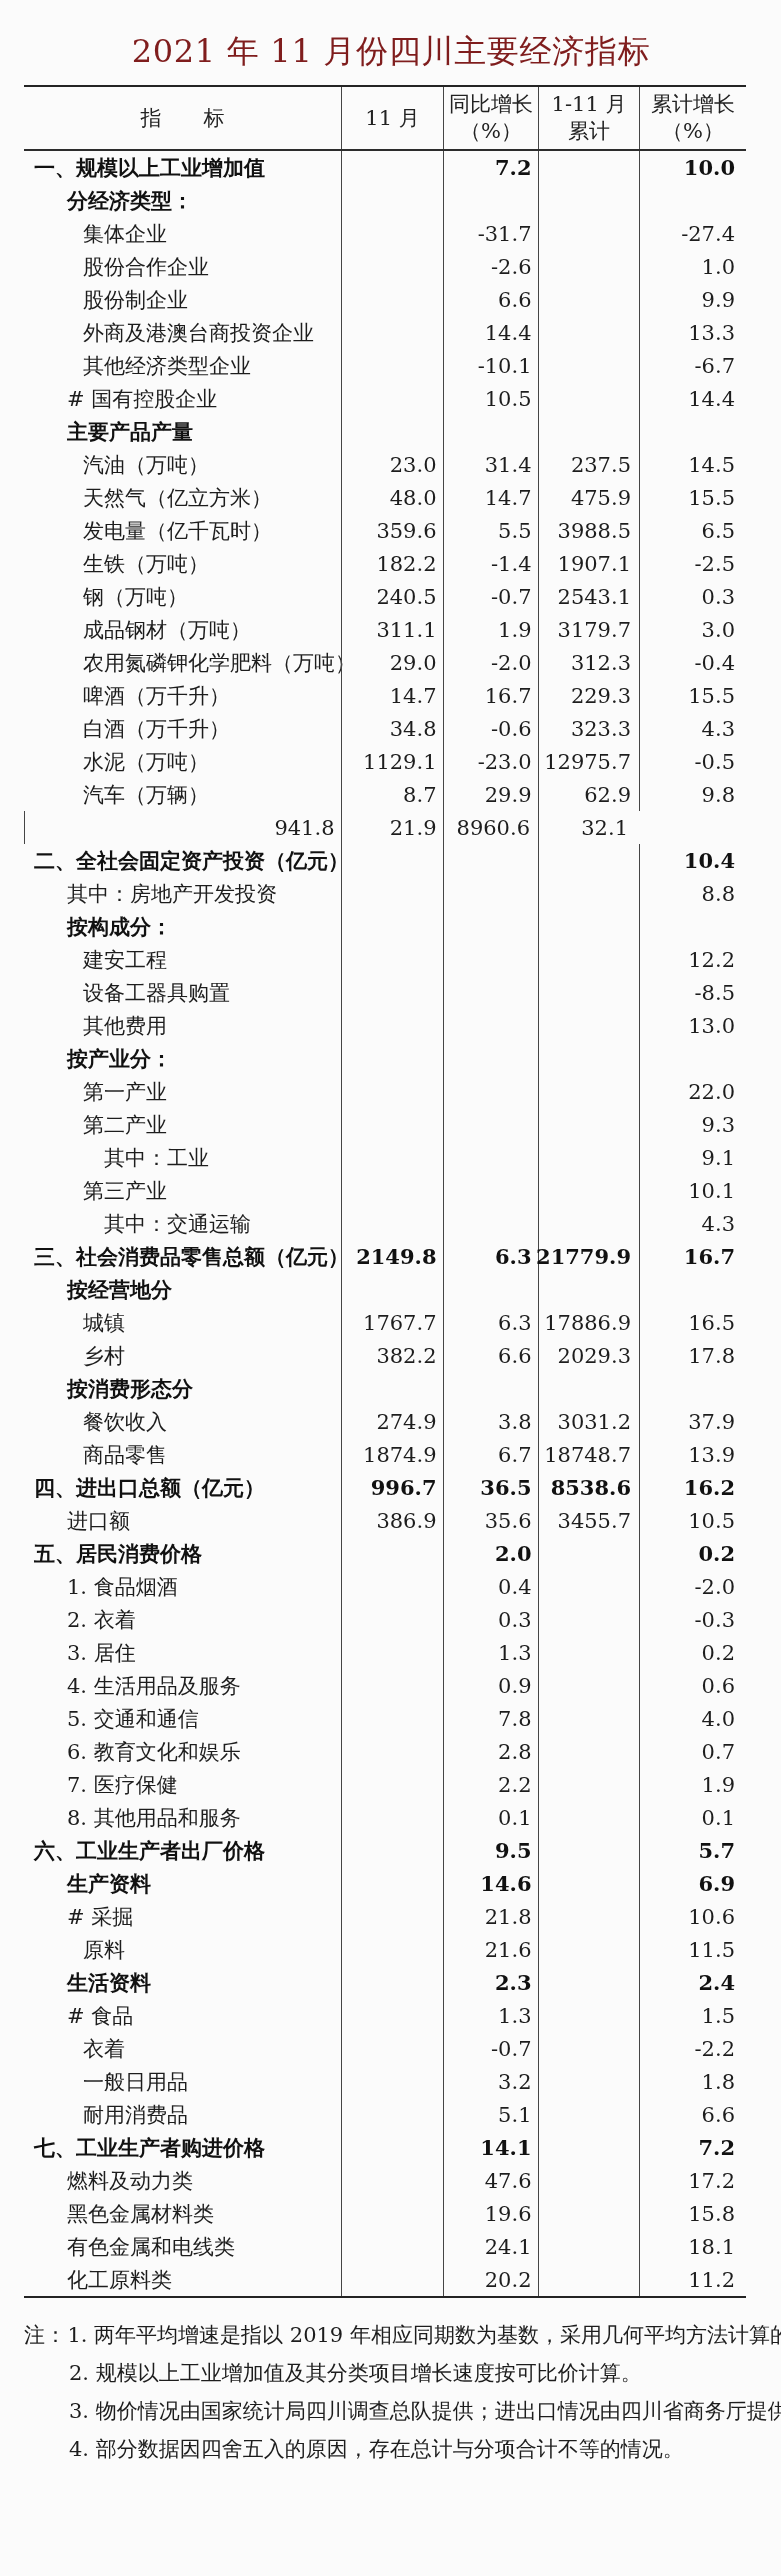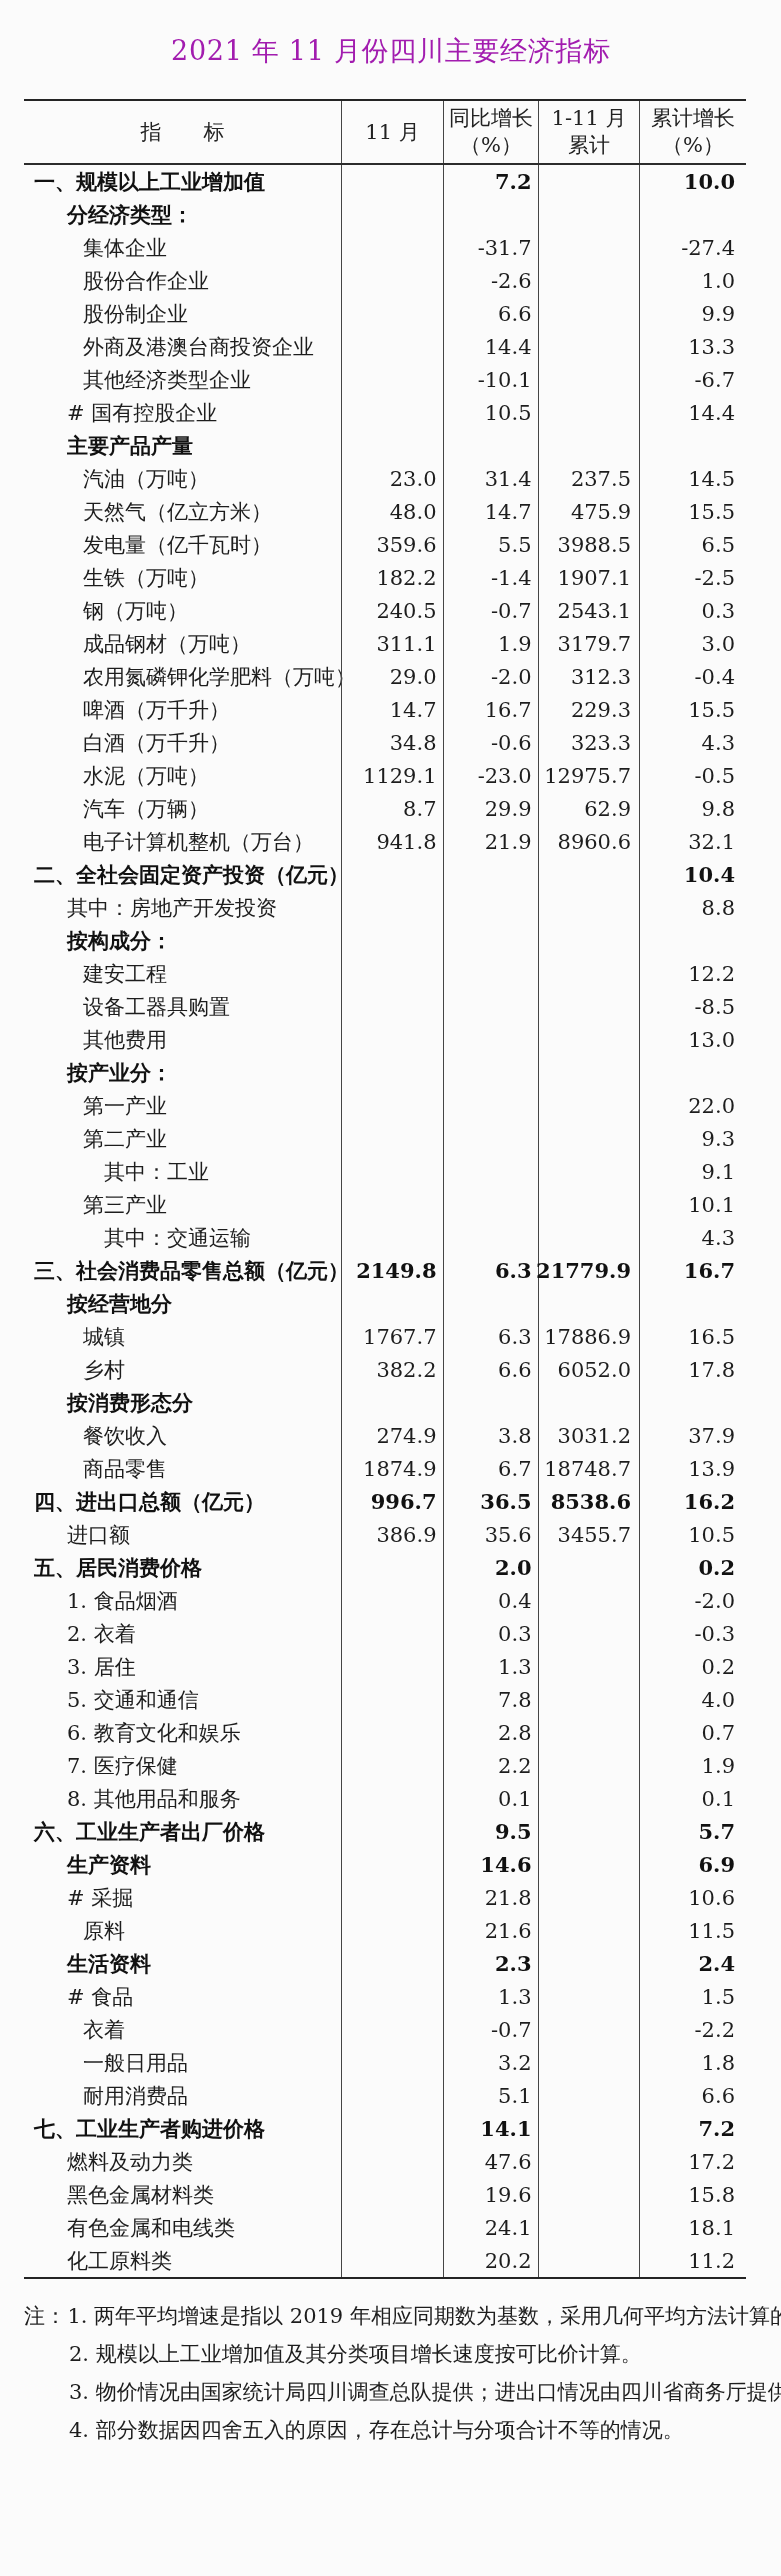--- a/index.html
+++ b/index.html
@@ -5,23 +5,23 @@
   html,body { margin:0; padding:0; }
   body {
     width:782px; background:#fbfbfb; color:#1d1d1d;
     font-family:"DejaVu Serif","Liberation Serif",serif;
     -webkit-font-smoothing:antialiased;
   }
   .page { position:relative; width:782px; height:2576px; overflow:hidden; background:#fbfbfb; }
 
   
   .title {
-    box-sizing:border-box; height:99px; padding-top:32px;
-    text-align:center; font-size:27px; line-height:38px;
-    letter-spacing:0.7px; color:#a21caf; white-space:nowrap;
+    box-sizing:border-box; height:85px; padding-top:32px;
+    text-align:center; font-size:32px; line-height:38px;
+    letter-spacing:0.7px; color:#7f1d1d; white-space:nowrap;
   }
 
   
   .table {
     margin-left:24px; width:722px;
     border-top:2.9px solid #242424; border-bottom:2.9px solid #242424;
   }
   .grid-row {
     display:grid;
     grid-template-columns:317px 102px 95px 101px 107px;
@@ -218,21 +218,20 @@
           <div class="cell num vline c4">-0.5</div>
         </div>
         <div class="grid-row trow">
           <div class="cell label ind2">汽车（万辆）</div>
           <div class="cell num vline c1">8.7</div>
           <div class="cell num vline c2">29.9</div>
           <div class="cell num vline c3">62.9</div>
           <div class="cell num vline c4">9.8</div>
         </div>
         <div class="grid-row trow">
-          <div class="cell label ind2">电子计算机整机（万台）</div>
           <div class="cell num vline c1">941.8</div>
           <div class="cell num vline c2">21.9</div>
           <div class="cell num vline c3">8960.6</div>
           <div class="cell num vline c4">32.1</div>
         </div>
         <div class="grid-row trow bold">
           <div class="cell label ind0">二、全社会固定资产投资（亿元）</div>
           <div class="cell num vline c1"></div>
           <div class="cell num vline c2"></div>
           <div class="cell num vline c3"></div>
@@ -333,21 +332,21 @@
           <div class="cell label ind2">城镇</div>
           <div class="cell num vline c1">1767.7</div>
           <div class="cell num vline c2">6.3</div>
           <div class="cell num vline c3">17886.9</div>
           <div class="cell num vline c4">16.5</div>
         </div>
         <div class="grid-row trow">
           <div class="cell label ind2">乡村</div>
           <div class="cell num vline c1">382.2</div>
           <div class="cell num vline c2">6.6</div>
-          <div class="cell num vline c3">6052.0</div>
+          <div class="cell num vline c3">2029.3</div>
           <div class="cell num vline c4">17.8</div>
         </div>
         <div class="grid-row trow bold">
           <div class="cell label ind1">按消费形态分</div>
           <div class="cell num vline c1"></div>
           <div class="cell num vline c2"></div>
           <div class="cell num vline c3"></div>
           <div class="cell num vline c4"></div>
         </div>
         <div class="grid-row trow">
@@ -398,20 +397,27 @@
           <div class="cell num vline c2">0.3</div>
           <div class="cell num vline c3"></div>
           <div class="cell num vline c4">-0.3</div>
         </div>
         <div class="grid-row trow">
           <div class="cell label ind1">3. 居住</div>
           <div class="cell num vline c1"></div>
           <div class="cell num vline c2">1.3</div>
           <div class="cell num vline c3"></div>
           <div class="cell num vline c4">0.2</div>
+        </div>
+        <div class="grid-row trow">
+          <div class="cell label ind1">4. 生活用品及服务</div>
+          <div class="cell num vline c1"></div>
+          <div class="cell num vline c2">0.9</div>
+          <div class="cell num vline c3"></div>
+          <div class="cell num vline c4">0.6</div>
         </div>
         <div class="grid-row trow">
           <div class="cell label ind1">5. 交通和通信</div>
           <div class="cell num vline c1"></div>
           <div class="cell num vline c2">7.8</div>
           <div class="cell num vline c3"></div>
           <div class="cell num vline c4">4.0</div>
         </div>
         <div class="grid-row trow">
           <div class="cell label ind1">6. 教育文化和娱乐</div>

